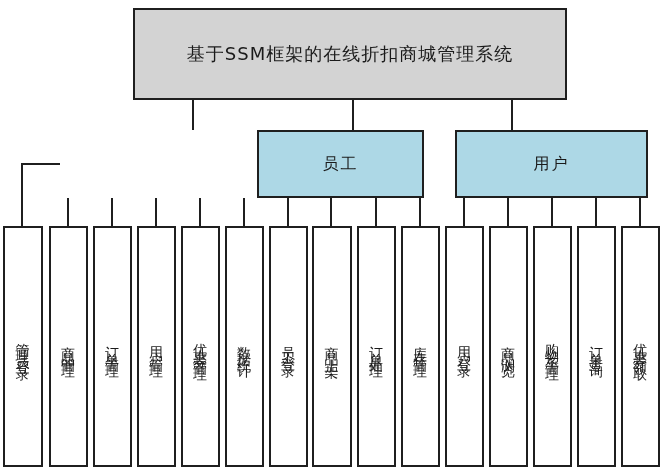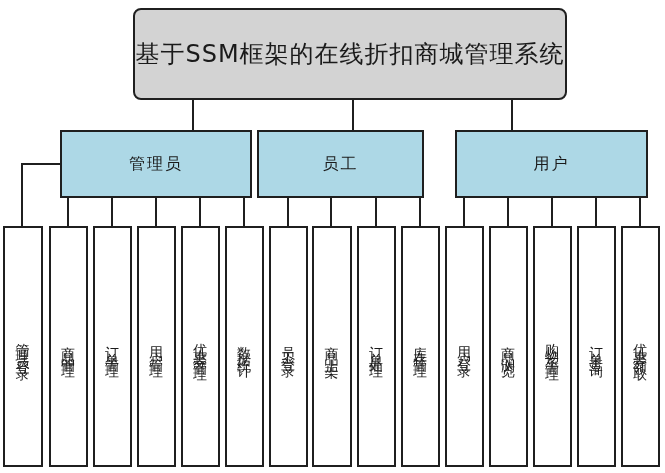--- a/index.html
+++ b/index.html
@@ -16,23 +16,22 @@
     position: absolute;
     box-sizing: border-box;
     border: 2px solid var(--border, #1f1f1f);
     display: flex;
     align-items: center;
     justify-content: center;
     text-align: center;
   }
   .root {
     background: var(--root_fill, #d3d3d3);
-    font-size: 24px;
+    font-size: 18px;
     letter-spacing: 1px;
-    border-radius: 8px;
   }
   .cat {
     background: var(--category_fill, #add8e6);
     font-size: 16px;
     letter-spacing: 2px;
   }
   .leaf {
     background: var(--leaf_fill, #ffffff);
   }
   .leaf > span {
@@ -55,23 +54,20 @@
 <div id="stage">
 
   <div class="node root" style="left:133px; top:8px; width:434px; height:92px;">
     <span>基于SSM框架的在线折扣商城管理系统</span>
   </div>
 
   <div class="vline" style="left:192px; top:100px; height:30px;"></div>
   <div class="vline" style="left:352px; top:100px; height:30px;"></div>
   <div class="vline" style="left:511px; top:100px; height:30px;"></div>
 
-  <div class="node cat" style="left:60px; top:130px; width:192px; height:68px;">
-    <span>管理员</span>
-  </div>
   <div class="node cat" style="left:257px; top:130px; width:167px; height:68px;">
     <span>员工</span>
   </div>
   <div class="node cat" style="left:455px; top:130px; width:193px; height:68px;">
     <span>用户</span>
   </div>
 
   <div class="hline" style="left:21px; top:163px; width:39px;"></div>
   <div class="vline" style="left:21px; top:163px; height:63px;"></div>
 

